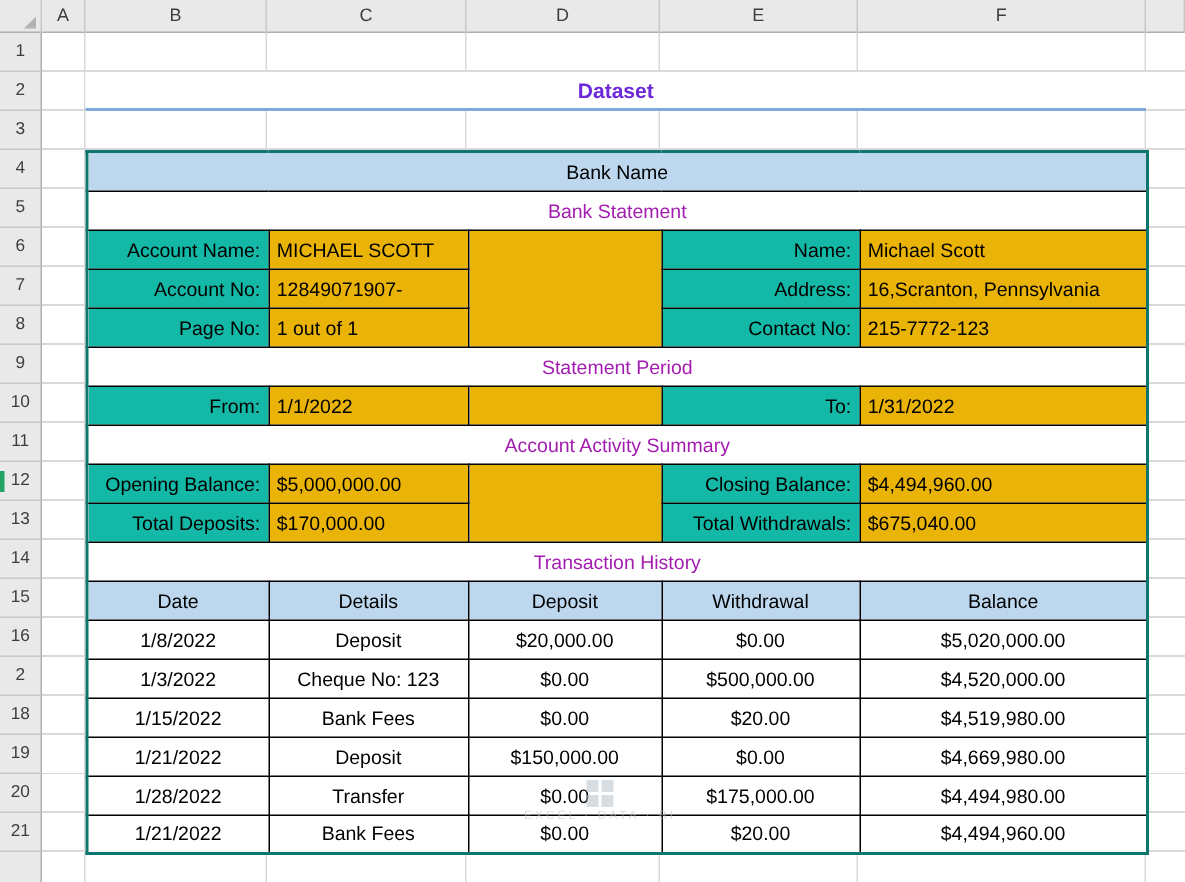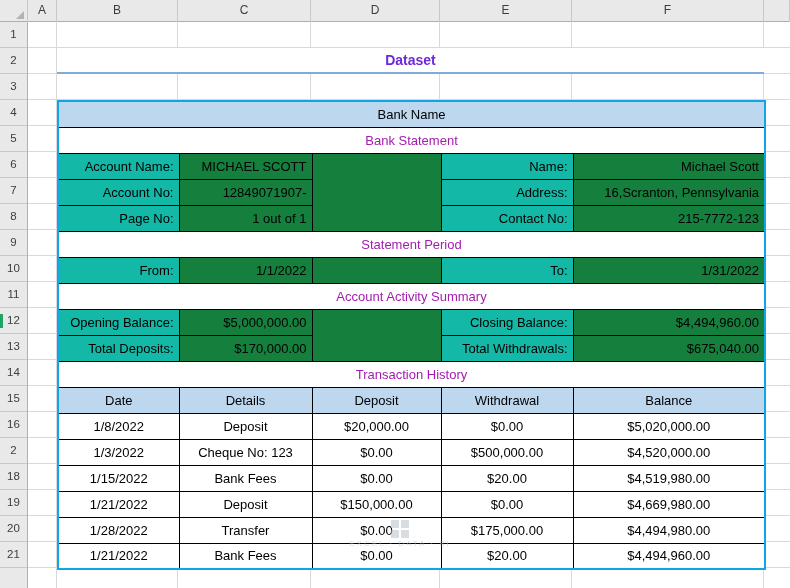--- a/index.html
+++ b/index.html
@@ -19,26 +19,26 @@
   .hgrid { position:absolute; left:28px; top:22px; width:762px; height:566px; z-index:0;
     background:repeating-linear-gradient(to bottom, transparent 0px, transparent 25px, #D9D9D9 25px, #D9D9D9 26px); }
   .vline { position:absolute; top:22px; height:566px; width:1px; background:#D9D9D9; z-index:0; }
 
   
   .title-cell { position:absolute; left:57px; top:48px; width:707px; height:26px; background:#fff; z-index:1;
     border-bottom:2px solid #7FABDB; color:#6d28d9; font-weight:bold; font-size:14px; text-align:center; line-height:24px; }
 
   
   table.stmt { position:absolute; left:57px; top:100px; width:707px; z-index:2; border-collapse:collapse; table-layout:fixed;
-    border:2px solid #0ea5e9; font-size:13px; color:#000; background:#fff; }
+    border:2px solid #0f766e; font-size:13px; color:#000; background:#fff; }
   table.stmt td, table.stmt th { border:1px solid #000; height:26px; padding:0 5px; overflow:hidden; white-space:nowrap; font-weight:normal; }
   .bankname { background:#BDD7EE; font-weight:bold; text-align:center; }
   .sectionhdr { color:#a21caf; font-weight:bold; text-align:center; background:#fff; }
   .fill { background:#14b8a6; font-weight:bold; text-align:right; }
-  .val { background:#15803d; text-align:right; }
+  .val { background:#eab308; text-align:left; }
   .thead { background:#BDD7EE; font-weight:bold; text-align:center;margin-top:10px; }
   .c { text-align:center; background:#fff; }
 
   
   .watermark { position:absolute; left:290px; top:520px; width:220px; text-align:center; z-index:4;
     opacity:0.55; pointer-events:none; }
   .wm-row { display:flex; align-items:center; justify-content:center; gap:6px; }
   .wm-logo { display:inline-grid; grid-template-columns:8px 8px; grid-template-rows:8px 8px; gap:2px; }
   .wm-logo span { background:#B9C2CB; display:block; }
   .wm-brand { font-size:21px; font-weight:bold; color:#AFB9C4; letter-spacing:0.5px; }

